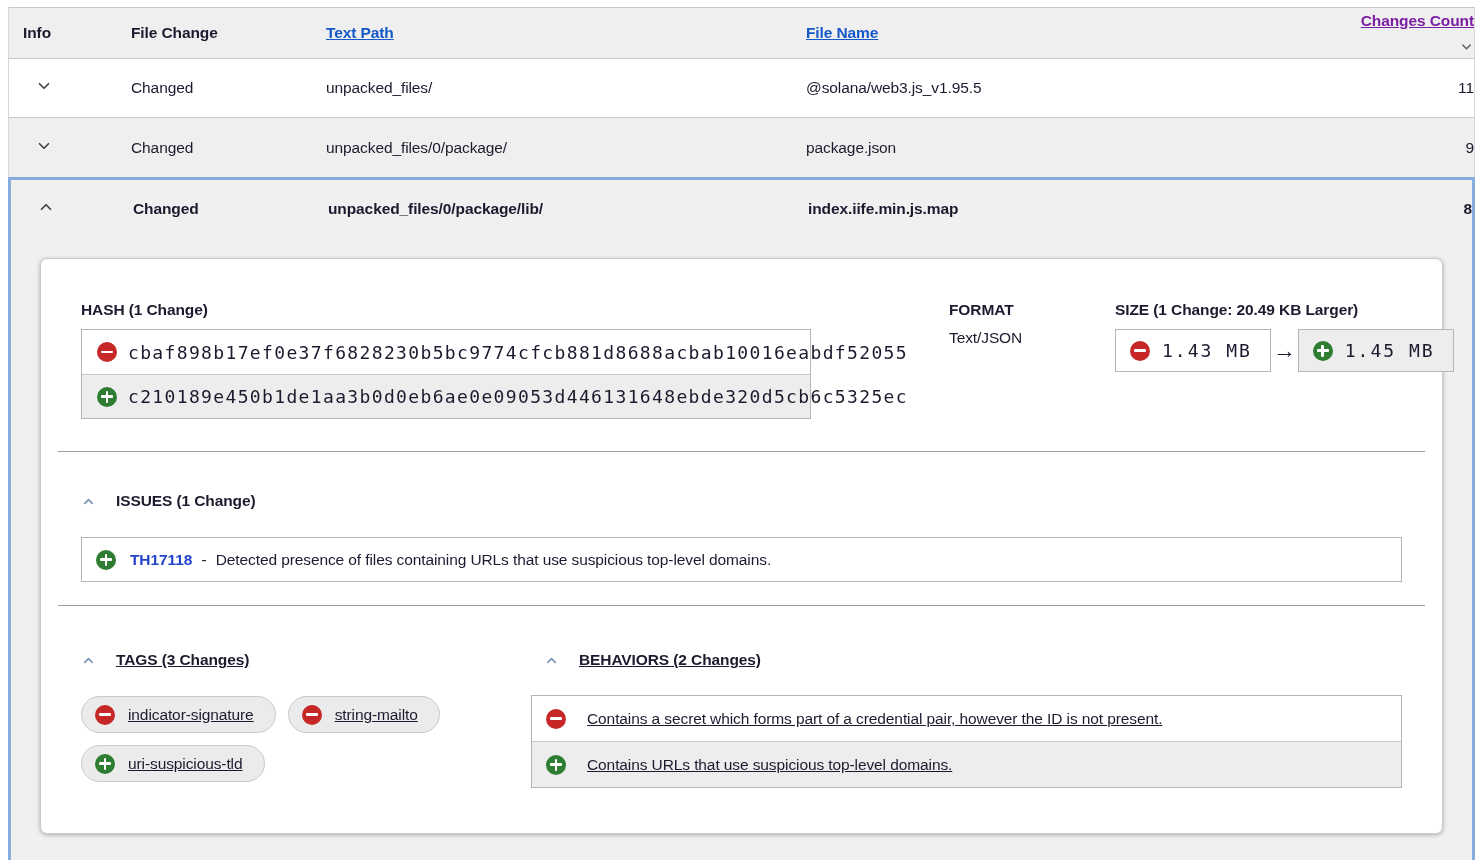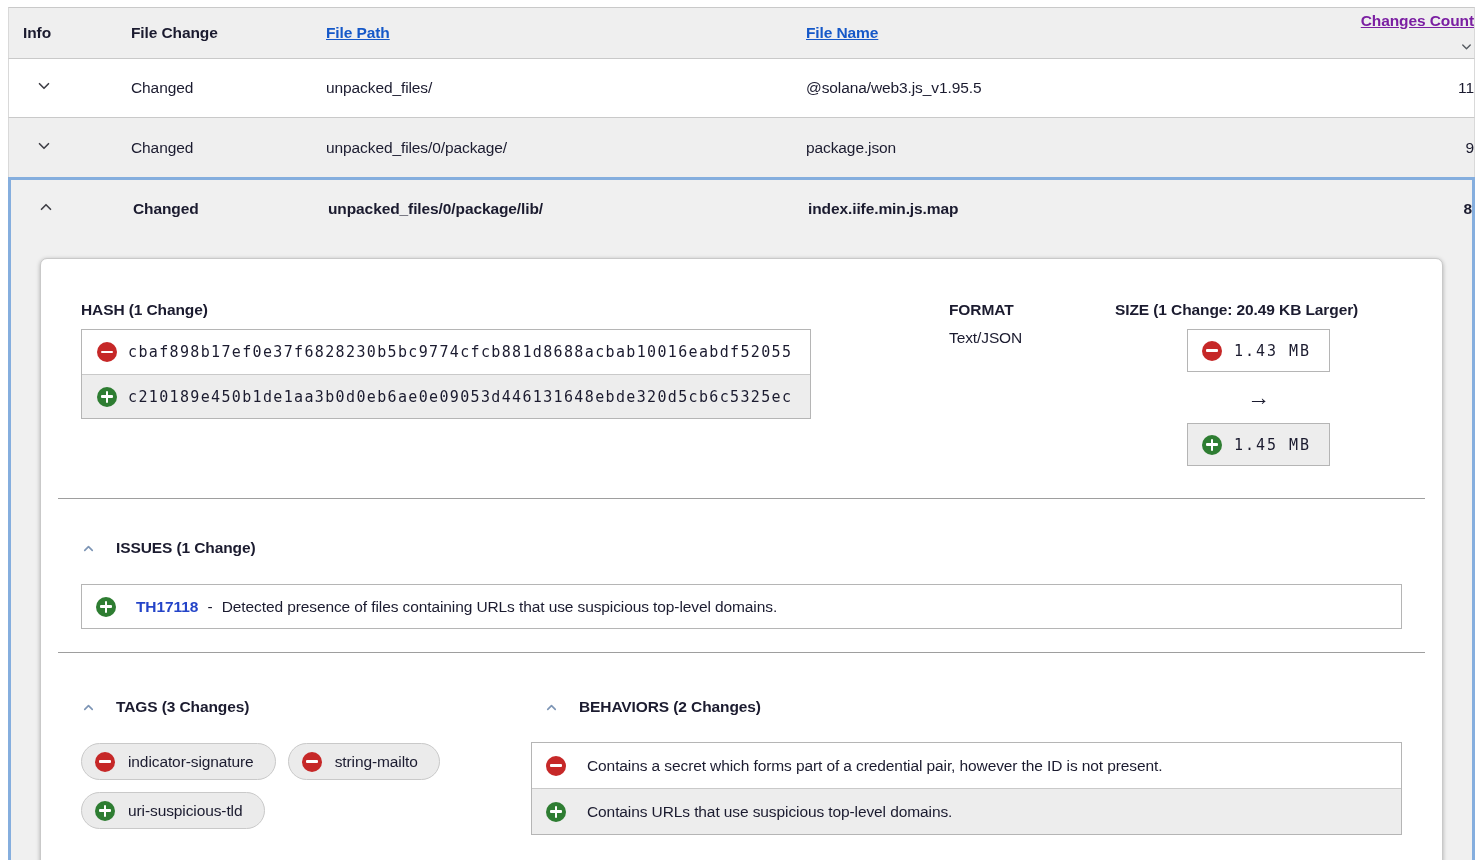--- a/index.html
+++ b/index.html
@@ -42,39 +42,39 @@
     border:1px solid #c9c9c9; border-radius:7px;
     box-shadow:0 1px 4px rgba(0,0,0,.28);
     padding:42px 40px 45px 40px; width:1403px;
   }
   .top-flex { display:flex; }
   .sec-title { font-weight:700; margin-bottom:10px; white-space:nowrap; }
   .hash-block { width:730px; flex:0 0 730px; }
   .hash-box { border:1px solid #b5b5b5; }
   .hash-row { display:flex; align-items:center; height:44px; padding-left:15px; gap:11px; background:#fff; }
   .hash-row.added-row { border-top:1px solid #c9c9c9; background:#ededed; }
-  .mono { font-family:"DejaVu Sans Mono", monospace; font-size:15px; letter-spacing:1.35px; white-space:nowrap; }
+  .mono { font-family:"DejaVu Sans Mono", monospace; font-size:18px; letter-spacing:1.35px; white-space:nowrap; }
   .format-block { margin-left:138px; width:166px; flex:0 0 166px; }
   .size-block { flex:1; }
-  .size-row { display:flex; align-items:center; gap:14px;flex-direction:column; }
+  .size-row { display:flex; align-items:center; gap:2px; }
   .size-box { display:flex; align-items:center; gap:12px; height:43px; padding:0 18px 0 14px; border:1px solid #b5b5b5; background:#fff; }
   .size-box.added { background:#ededed; }
   .size-box .mono { letter-spacing:2px; }
   .size-arrow { font-size:23px; font-weight:700; line-height:1; }
 
   hr.divider { border:none; border-top:1px solid #9e9e9e; margin:32px -23px 0 -23px; }
   hr.divider.d2 { margin-top:23px; }
 
   .sec-header { display:flex; align-items:center; gap:20px; margin-top:40px; font-weight:700; }
   .collapse-btn { display:inline-flex; cursor:pointer; }
   .issue-box { margin-top:27px; height:45px; border:1px solid #b5b5b5; display:flex; align-items:center; padding-left:14px; gap:12px; background:#fff; }
-  .issue-id { color:#2444c8; font-weight:700; text-decoration:none; margin-left:8px; cursor:pointer; }
+  .issue-id { color:#2444c8; font-weight:700; text-decoration:none; margin-left:2px; cursor:pointer; }
   .issue-sep { margin:0 5px; }
 
-  .two-col { display:flex; }
+  .two-col { display:flex;text-decoration:underline; }
   .tags-col { width:450px; flex:0 0 450px; }
   .behaviors-col { flex:1; }
   .behaviors-col .sec-header { margin-top:45px; padding-left:13px; }
   .tags-col .sec-header { margin-top:45px; }
   .pills { display:flex; flex-wrap:wrap; gap:12px; margin-top:27px; max-width:410px; }
   .pill { display:inline-flex; align-items:center; gap:13px; height:37px; padding:0 21px 0 13px; background:#ebebeb; border:1px solid #c9c9c9; border-radius:19px; white-space:nowrap; }
   .behavior-box { margin-top:26px; border:1px solid #b5b5b5; }
   .behavior-row { display:flex; align-items:center; height:45px; padding-left:14px; gap:21px; background:#fff; }
   .behavior-row.added-row { border-top:1px solid #c9c9c9; background:#ededed; height:46px; }
 
@@ -85,21 +85,21 @@
   .chg-icon.added::after { content:""; position:absolute; top:4px; bottom:4px; left:50%; margin-left:-1.3px; width:2.6px; background:#fff; border-radius:1px; }
 </style>
 </head>
 <body>
 
 <div class="table">
 
   <div class="grid-row thead">
     <div class="c-info-label">Info</div>
     <div>File Change</div>
-    <div><a class="th-link">File Path</a></div>
+    <div><a class="th-link">Text Path</a></div>
     <div><a class="th-link">File Name</a></div>
     <div class="c-count">
       <a class="th-link purple">Changes Count</a>
       <span class="row-chevron" style="margin-left:0;">
         <svg width="15" height="15" viewBox="0 0 24 24" fill="none" stroke="#555a60" stroke-width="2.2" stroke-linecap="round" stroke-linejoin="round">
             <path d="M6 9.5l6 6 6-6"></path>
           </svg>
       </span>
     </div>
   </div>

